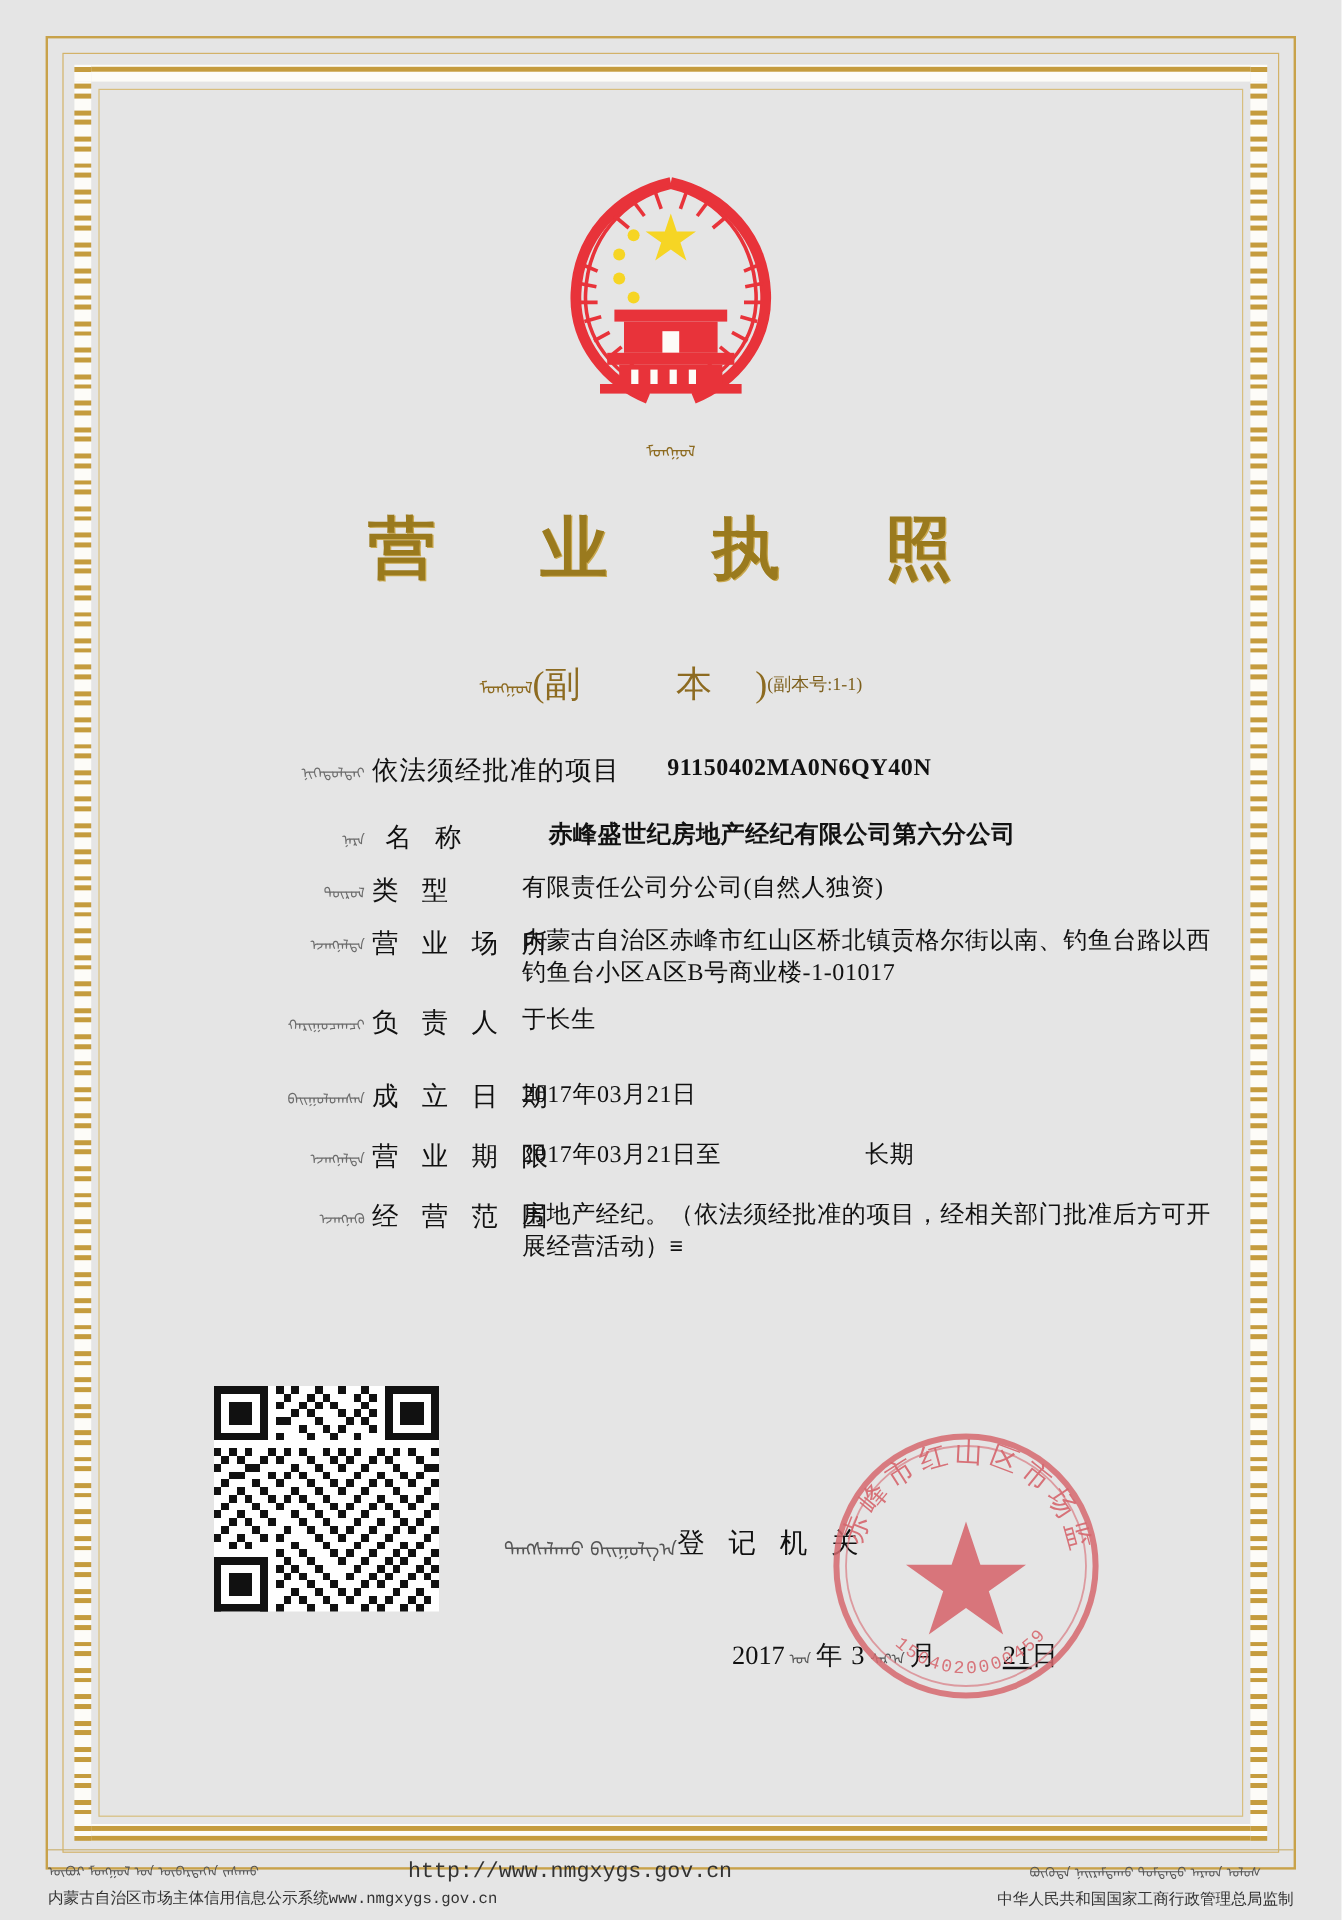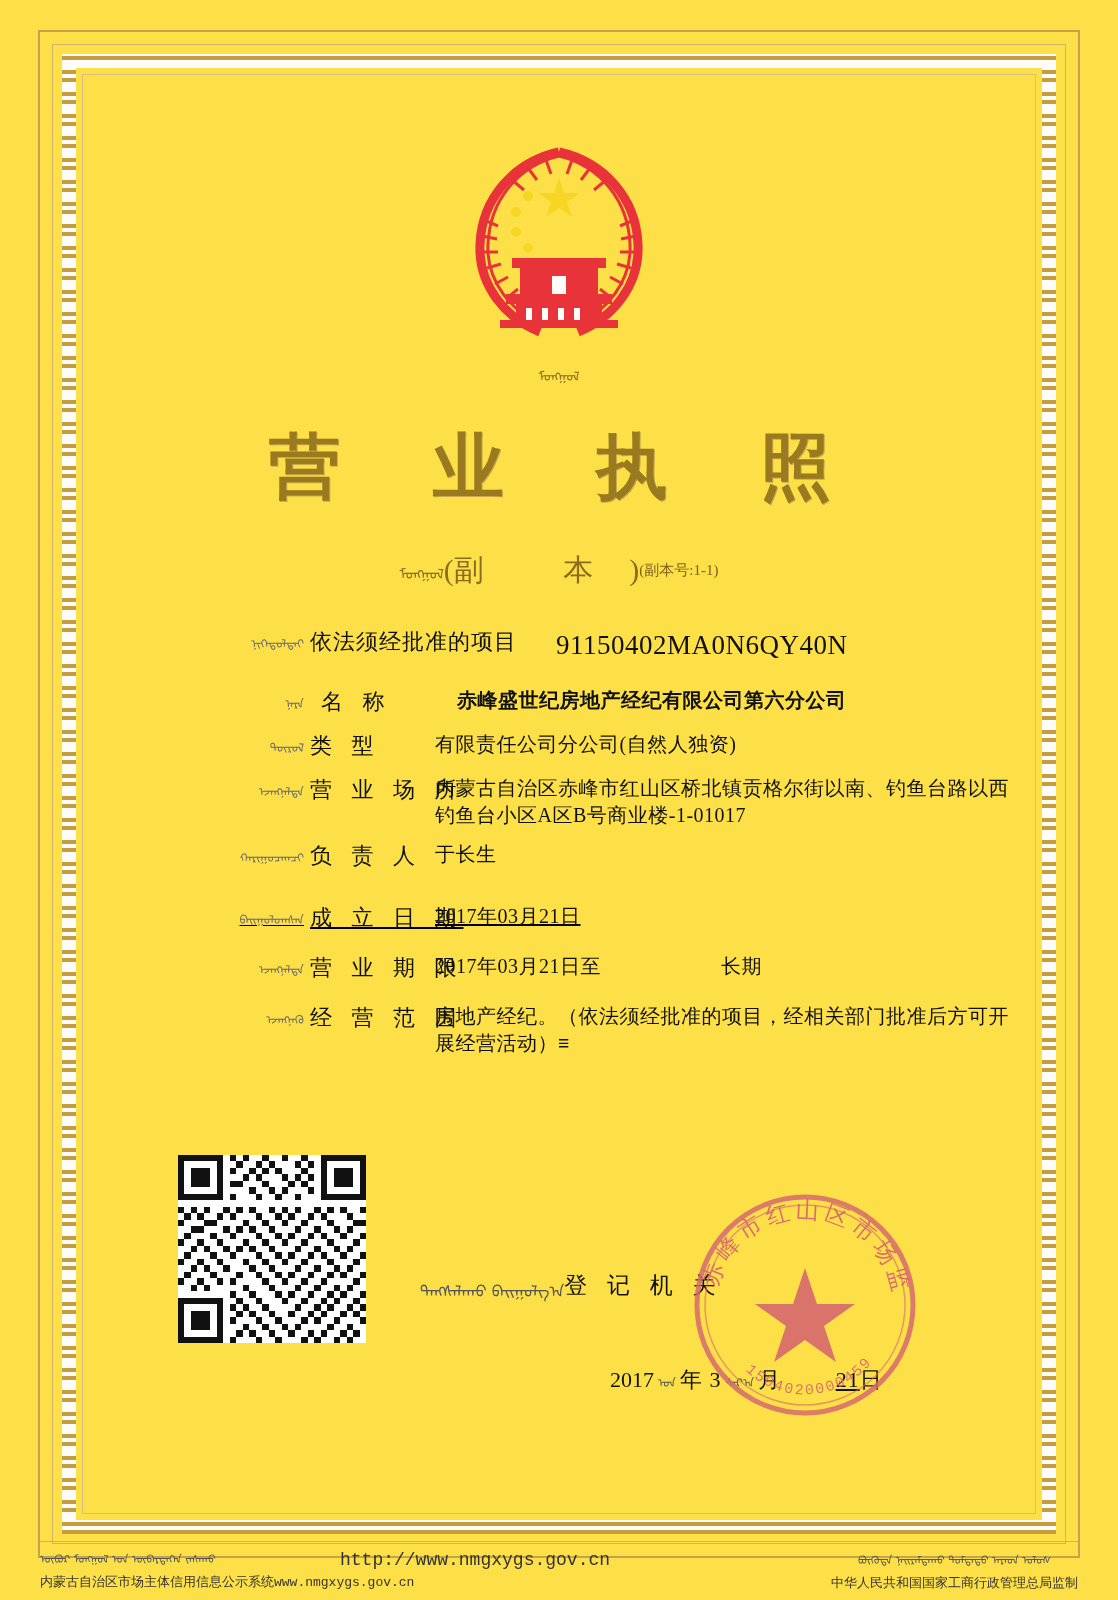--- a/index.html
+++ b/index.html
@@ -7,21 +7,21 @@
     padding: 0;
     background: #ffffff;
   }
   body {
     font-family: "Liberation Serif", "DejaVu Serif", serif;
   }
   .page {
     position: relative;
     width: 1118px;
     height: 1600px;
-    background: #fde047;
+    background: #e5e5e5;
     overflow: hidden;
   }
   
   .border-outer {
     position: absolute;
     left: 38px; top: 30px; right: 38px; bottom: 42px;
     border: 2px solid #c8a24a;
   }
   .border-mid {
     position: absolute;
@@ -67,21 +67,21 @@
     color: #8d6b21;
     letter-spacing: 70px;
     font-family: "DejaVu Sans", sans-serif;
     height: 46px;
   }
   .title {
     position: absolute;
     top: 340px;
     left: 16px; right: 0;
     text-align: center;
-    font-size: 71px;
+    font-size: 56px;
     font-weight: bold;
     letter-spacing: 34px;
     color: #9a7a1e;
     text-shadow: 1px 1px 0 #c9a84e;
     font-family: "DejaVu Sans", sans-serif;
   }
   .subtitle-row {
     position: absolute;
     top: 470px;
     left: 0; right: 0;
@@ -146,23 +146,24 @@
   }
   .val {
     flex: 1;
     font-size: 20px;
     color: #111;
     line-height: 1.35;
     padding-top: 2px;
     letter-spacing: 0.5px;
   }
   .val.code {
-    font-size: 27px;
+    font-size: 20px;
     letter-spacing: 0.5px;
     padding-left: 56px;
+    font-weight: bold;
   }
   .term-val {
     display: inline-block;
   }
   .term-perm {
     display: inline-block;
     margin-left: 120px;
   }
   .scope-mark {
     display: inline-block;
@@ -367,21 +368,21 @@
         <div class="lbl-cn">营 业 场 所</div>
         <div class="val">内蒙古自治区赤峰市红山区桥北镇贡格尔街以南、钓鱼台路以西钓鱼台小区A区B号商业楼-1-01017</div>
       </div>
 
       <div class="row" style="margin-top:10px;">
         <div class="lbl-mn">ᠬᠠᠷᠢᠭᠤᠴᠠᠭᠴᠢ</div>
         <div class="lbl-cn">负 责 人</div>
         <div class="val">于长生</div>
       </div>
 
-      <div class="row" style="margin-top:28px;text-decoration:underline;">
+      <div class="row" style="margin-top:28px;">
         <div class="lbl-mn">ᠪᠠᠢᠭᠤᠯᠤᠭᠰᠠᠨ</div>
         <div class="lbl-cn">成 立 日 期</div>
         <div class="val">2017年03月21日</div>
       </div>
 
       <div class="row" style="margin-top:16px;">
         <div class="lbl-mn">ᠡᠵᠡᠩᠨᠡᠯᠲᠡ</div>
         <div class="lbl-cn">营 业 期 限</div>
         <div class="val">
           <span class="term-val">2017年03月21日至</span><span class="term-perm">长期</span>

